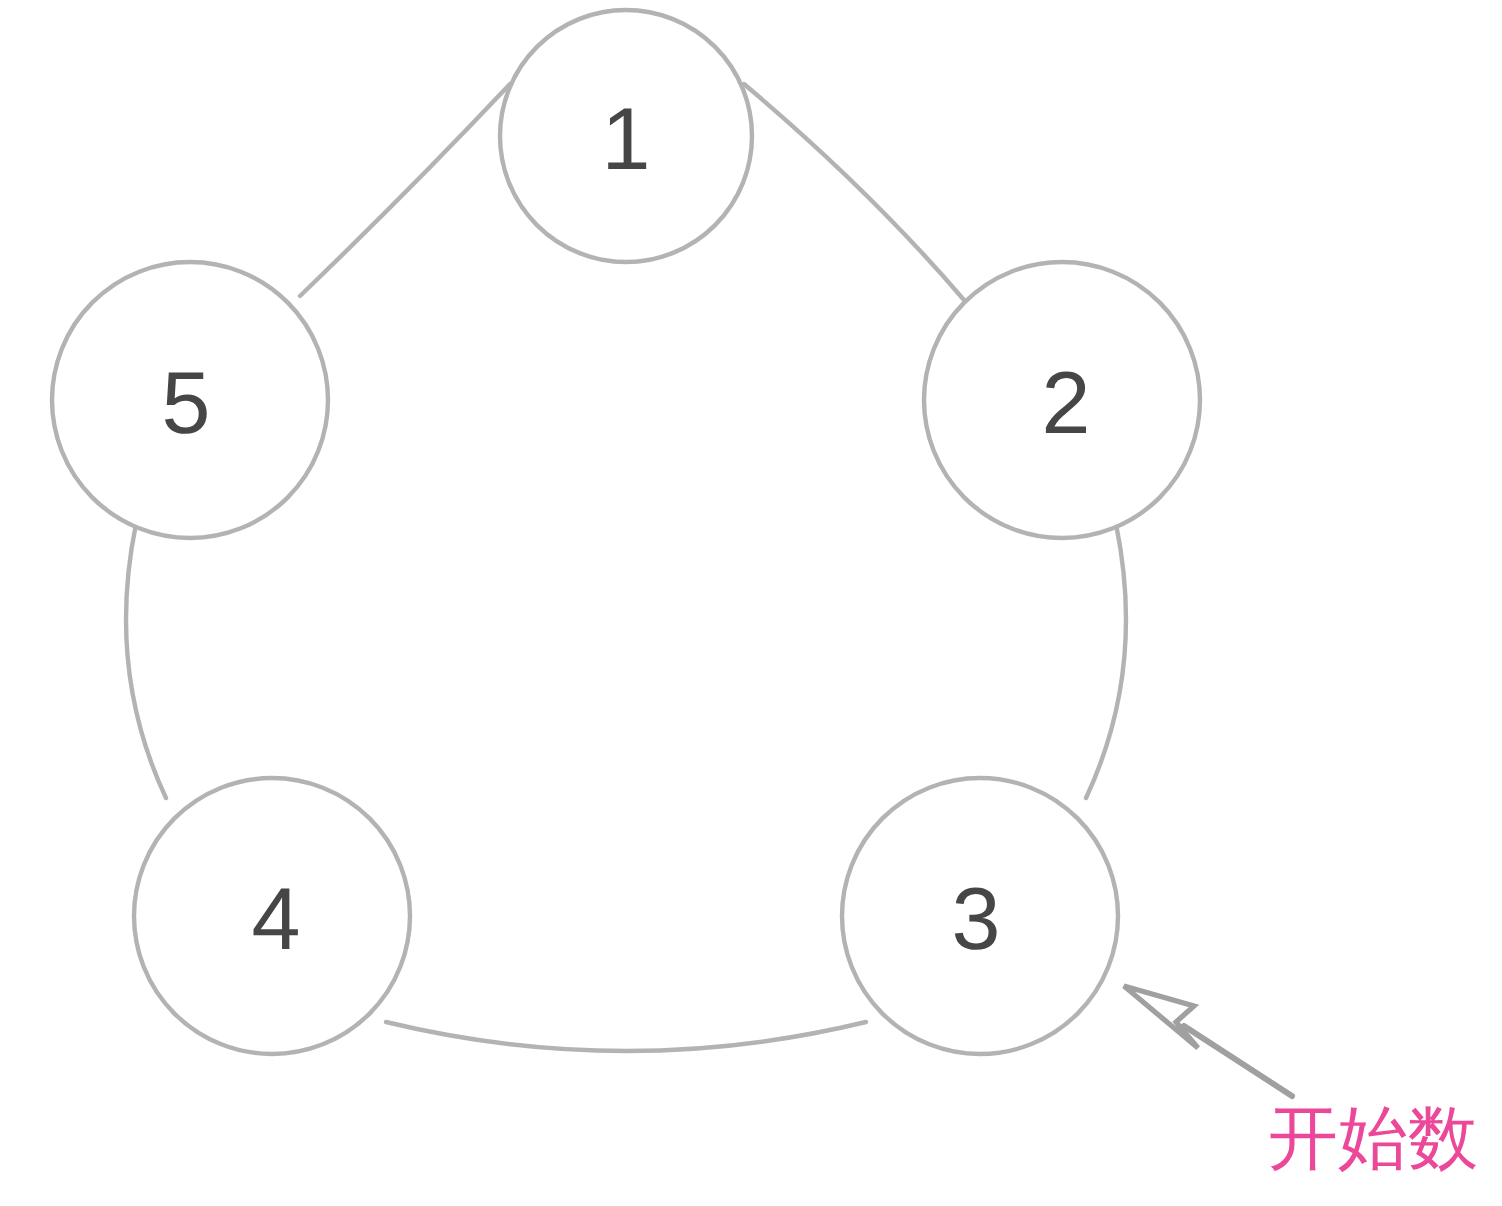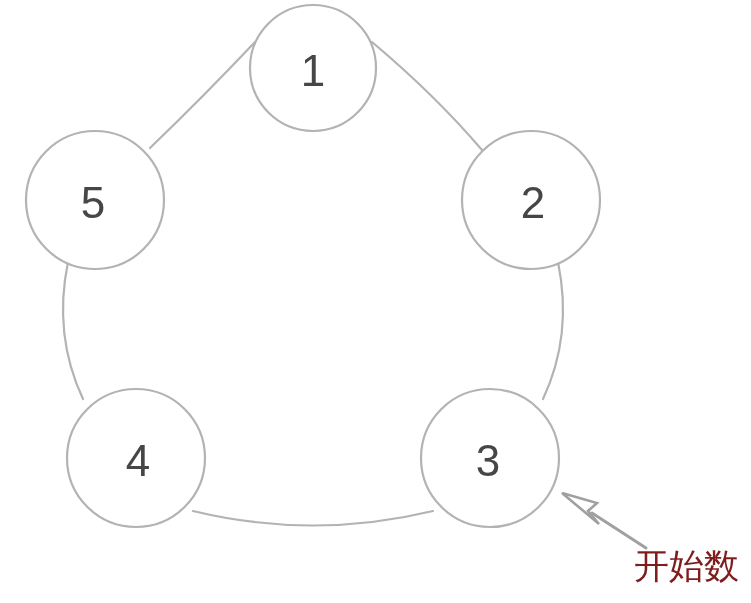--- a/index.html
+++ b/index.html
@@ -53,23 +53,23 @@
     stroke-linecap: round;
   }
   .annot-head {
     fill: #ffffff;
     stroke: #a0a0a0;
     stroke-width: 2.6;
     stroke-linejoin: miter;
   }
   .annot-text {
     position: absolute;
-    font-family: Liberation Mono, monospace;
+    font-family: Liberation Serif, serif;
     font-size: 35px;
-    color: #7f1d1d;
+    color: #ec4899;
     white-space: nowrap;
     letter-spacing: 0px;
     line-height: 1;
   }
 </style>
 </head>
 <body>
 
 <div id="diagram-root">
 

